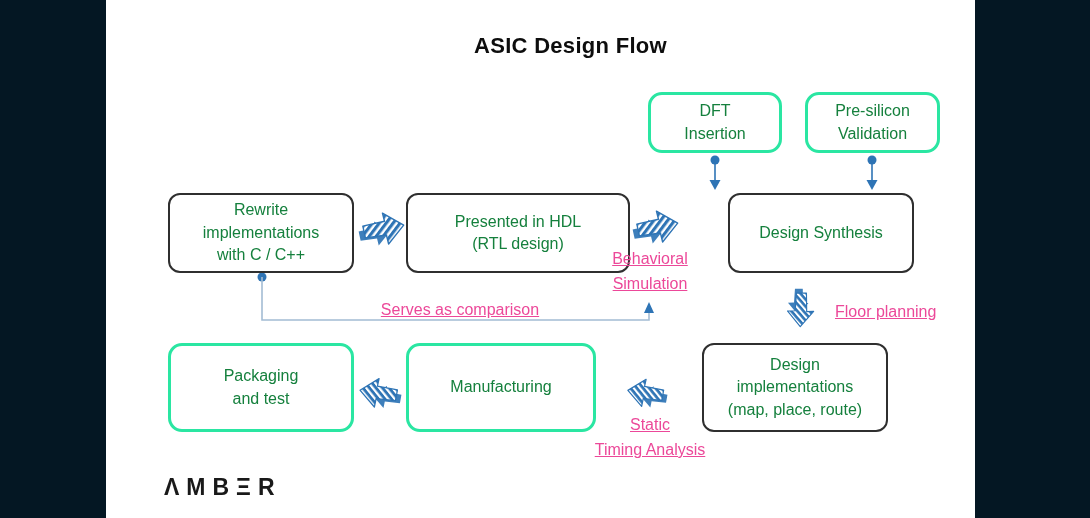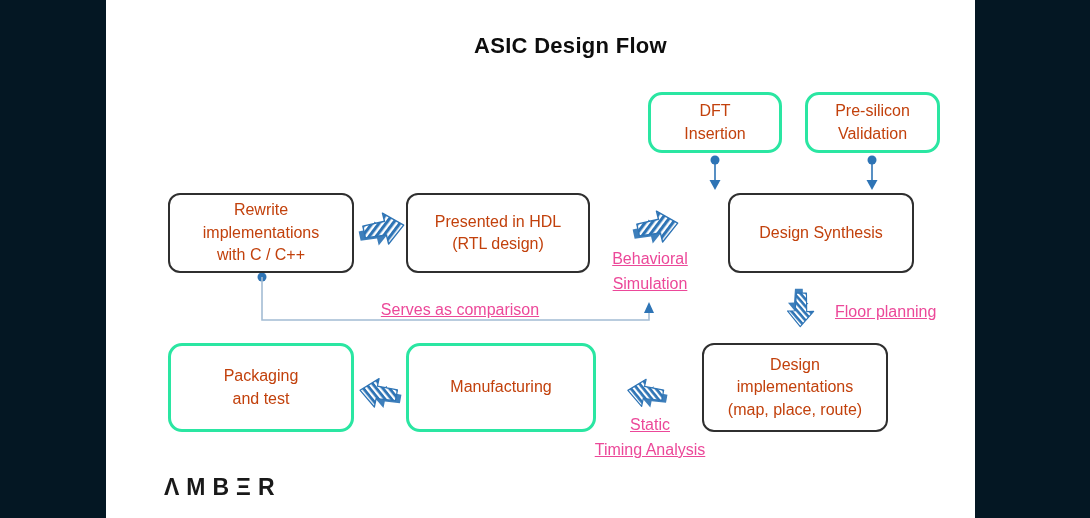--- a/index.html
+++ b/index.html
@@ -28,30 +28,30 @@
   }
   .box {
     position:absolute;
     display:flex;
     align-items:center;
     justify-content:center;
     text-align:center;
     white-space:pre-line;
     font-size:16px;
     line-height:1.4;
-    color:#c2410c;
+    color:#15803d;
     background:#ffffff;
   }
   .box.black { border:2px solid #2f2f2f; border-radius:12px; }
   .box.green { border:3px solid #2ae6a2; border-radius:14px; }
 
   #box-dft            { left:542px; top:92px;  width:134px; height:61px; }
   #box-presilicon     { left:699px; top:92px;  width:135px; height:61px; }
   #box-rewrite        { left:62px;  top:193px; width:186px; height:80px; }
-  #box-hdl            { left:300px; top:193px; width:184px; height:80px; }
+  #box-hdl            { left:300px; top:193px; width:224px; height:80px; }
   #box-synthesis      { left:622px; top:193px; width:186px; height:80px; }
   #box-packaging      { left:62px;  top:343px; width:186px; height:89px; }
   #box-manufacturing  { left:300px; top:343px; width:190px; height:89px; }
   #box-implementation { left:596px; top:343px; width:186px; height:89px; }
 
   .annotation {
     position:absolute;
     color:#ec4899;
     font-size:16px;
     white-space:pre-line;

